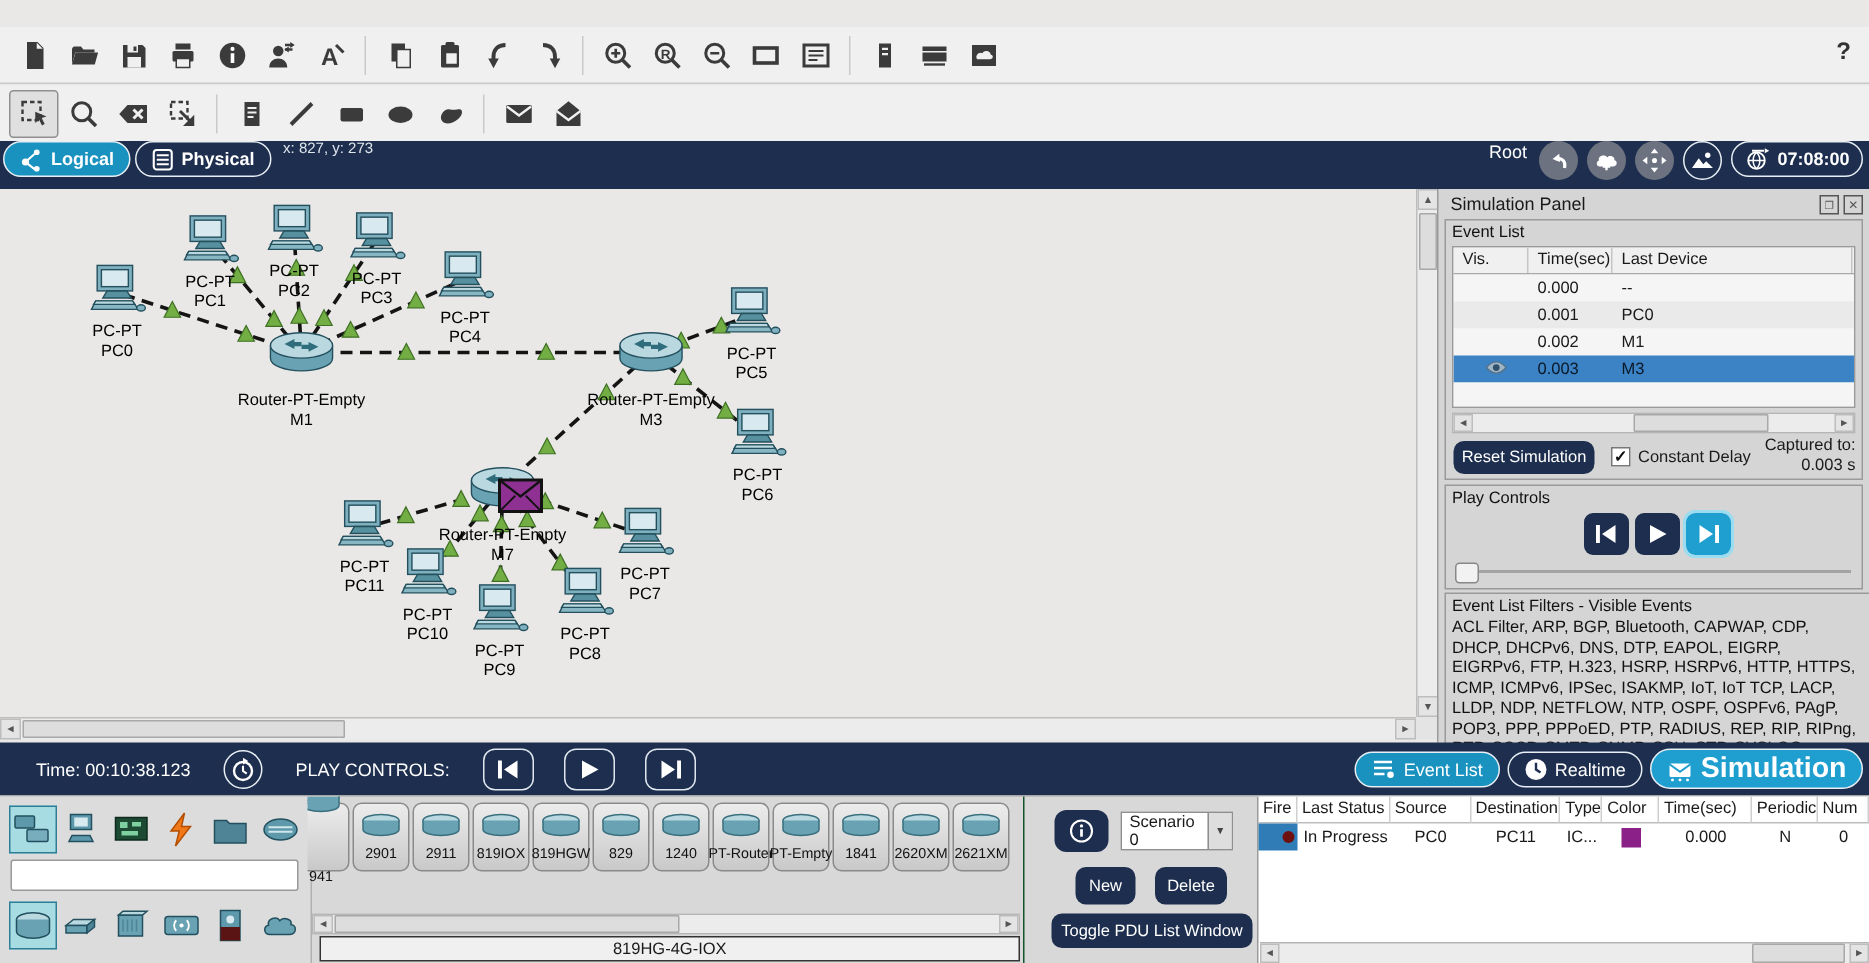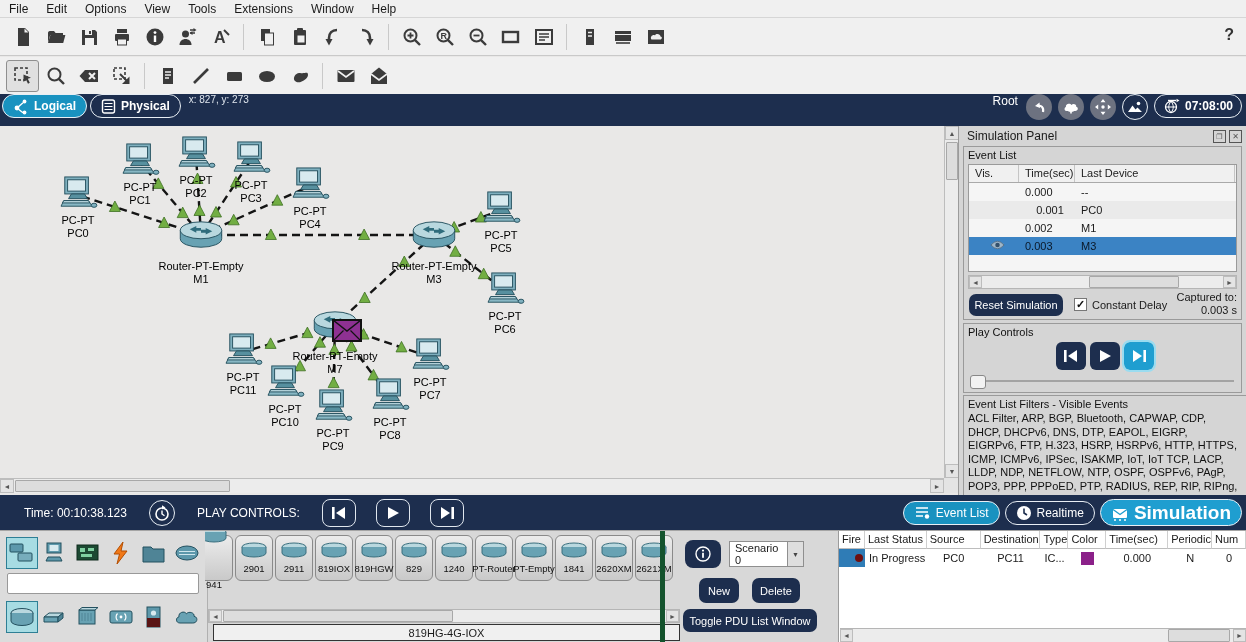--- a/index.html
+++ b/index.html
@@ -59,30 +59,20 @@
   .model-btn .mlbl{font-size:9.5px;color:#111;white-space:nowrap;}
   #pdu-area{position:absolute;left:838px;top:0;width:408px;height:112px;background:#fff;border-left:1px solid #9b9b9b;box-sizing:border-box;}
   .pdu-hcell{font-size:11px;padding:2px 0 0 3px;border-right:1px solid #cfcfcf;border-bottom:1px solid #bdbdbd;box-sizing:border-box;height:18px;}
   .pdu-cell{font-size:11px;height:18px;display:flex;align-items:center;justify-content:center;box-sizing:border-box;}
 </style>
 </head>
 <body>
 
 <div id="app">
 
-  <div id="menubar" class="abs">
-      <div class="menu-item">File</div>
-      <div class="menu-item">Edit</div>
-      <div class="menu-item">Options</div>
-      <div class="menu-item">View</div>
-      <div class="menu-item">Tools</div>
-      <div class="menu-item">Extensions</div>
-      <div class="menu-item">Window</div>
-      <div class="menu-item">Help</div>
-    </div>
 
   <div id="toolbar-main" class="abs">
     <span class="tbtn">
         <svg width="22" height="22" fill="#3b3b3b">
           <path d="M6 2h7l4 4v14H6z"></path>
           <path d="M12.5 2.5V6.5H16.5z" fill="#f0f0f0"></path>
         </svg>
       </span>
     <span class="tbtn">
         <svg width="22" height="22" fill="#3b3b3b">
@@ -644,21 +634,21 @@
             <div class="ev-hcell" style="width: 160px;">Last Device</div>
           </div>
         <div id="event-rows">
             <div class="ev-row" style="background: rgb(245, 245, 245);">
               <div class="ev-cell" style="width: 50px; text-align: center;"></div>
               <div class="ev-cell" style="width: 56px;">0.000</div>
               <div class="ev-cell" style="width: 160px;">--</div>
             </div>
             <div class="ev-row" style="background: rgb(234, 234, 234);">
               <div class="ev-cell" style="width: 50px; text-align: center;"></div>
-              <div class="ev-cell" style="width: 56px; text-align: center;">0.001</div>
+              <div class="ev-cell" style="width: 56px;">0.001</div>
               <div class="ev-cell" style="width: 160px;">PC0</div>
             </div>
             <div class="ev-row" style="background: rgb(245, 245, 245);">
               <div class="ev-cell" style="width: 50px; text-align: center;"></div>
               <div class="ev-cell" style="width: 56px;">0.002</div>
               <div class="ev-cell" style="width: 160px;">M1</div>
             </div>
             <div class="ev-row" style="background: rgb(59, 131, 196); color: rgb(10, 24, 40);">
               <div class="ev-cell" style="width: 50px; text-align: center;"><svg width="15" height="10" viewBox="0 0 16 10">
                   <path d="M1 5 Q8 -3 15 5 Q8 13 1 5z" fill="#9fb6c8" stroke="#56718a"></path>
@@ -940,21 +930,21 @@
           <div class="mlbl">2621XM</div>
         </div>
       </div>
     <div style="position:absolute;left:208px;top:78px;width:472px;height:14px;background:#ececec;border:1px solid #b5b5b5;box-sizing:border-box;">
       <div class="sb-arrow" style="left:0;top:0;width:13px;height:12px;">◄</div>
       <div class="sb-handle" style="left:14px;top:0;width:230px;height:12px;"></div>
       <div class="sb-arrow" style="right:0;top:0;width:13px;height:12px;">►</div>
     </div>
     <div style="position:absolute;left:213px;top:93px;width:467px;height:17px;background:#f0f0f0;border:1px solid #333;box-sizing:border-box;display:flex;align-items:center;justify-content:center;font-size:11px;">819HG-4G-IOX</div>
 
-    <div style="position:absolute;left:660px;top:0;width:145px;height:112px;border-left:5px solid #14532d;box-sizing:border-box;">
+    <div style="position:absolute;left:682px;top:0;width:145px;height:112px;border-left:1px solid #14532d;box-sizing:border-box;">
       <div class="navy-btn" style="position:absolute;left:20px;top:9px;width:36px;height:28px;border-radius:8px;">
           <svg width="16" height="16">
             <circle cx="8" cy="8" r="7" fill="none" stroke="#fff" stroke-width="1.4"></circle>
             <rect x="7.1" y="6.8" width="1.8" height="5" fill="#fff"></rect>
             <circle cx="8" cy="4.6" r="1.1" fill="#fff"></circle>
           </svg>
         </div>
       <div style="position:absolute;left:64px;top:10px;width:75px;height:26px;background:#fff;border:1px solid #8f8f8f;box-sizing:border-box;display:flex;align-items:center;">
         <span style="font-size:11px;padding-left:5px;flex:1;">Scenario 0</span>
         <span style="width:16px;height:100%;background:#dedede;border-left:1px solid #8f8f8f;display:flex;align-items:center;justify-content:center;font-size:7px;color:#444;box-sizing:border-box;">▼</span>

